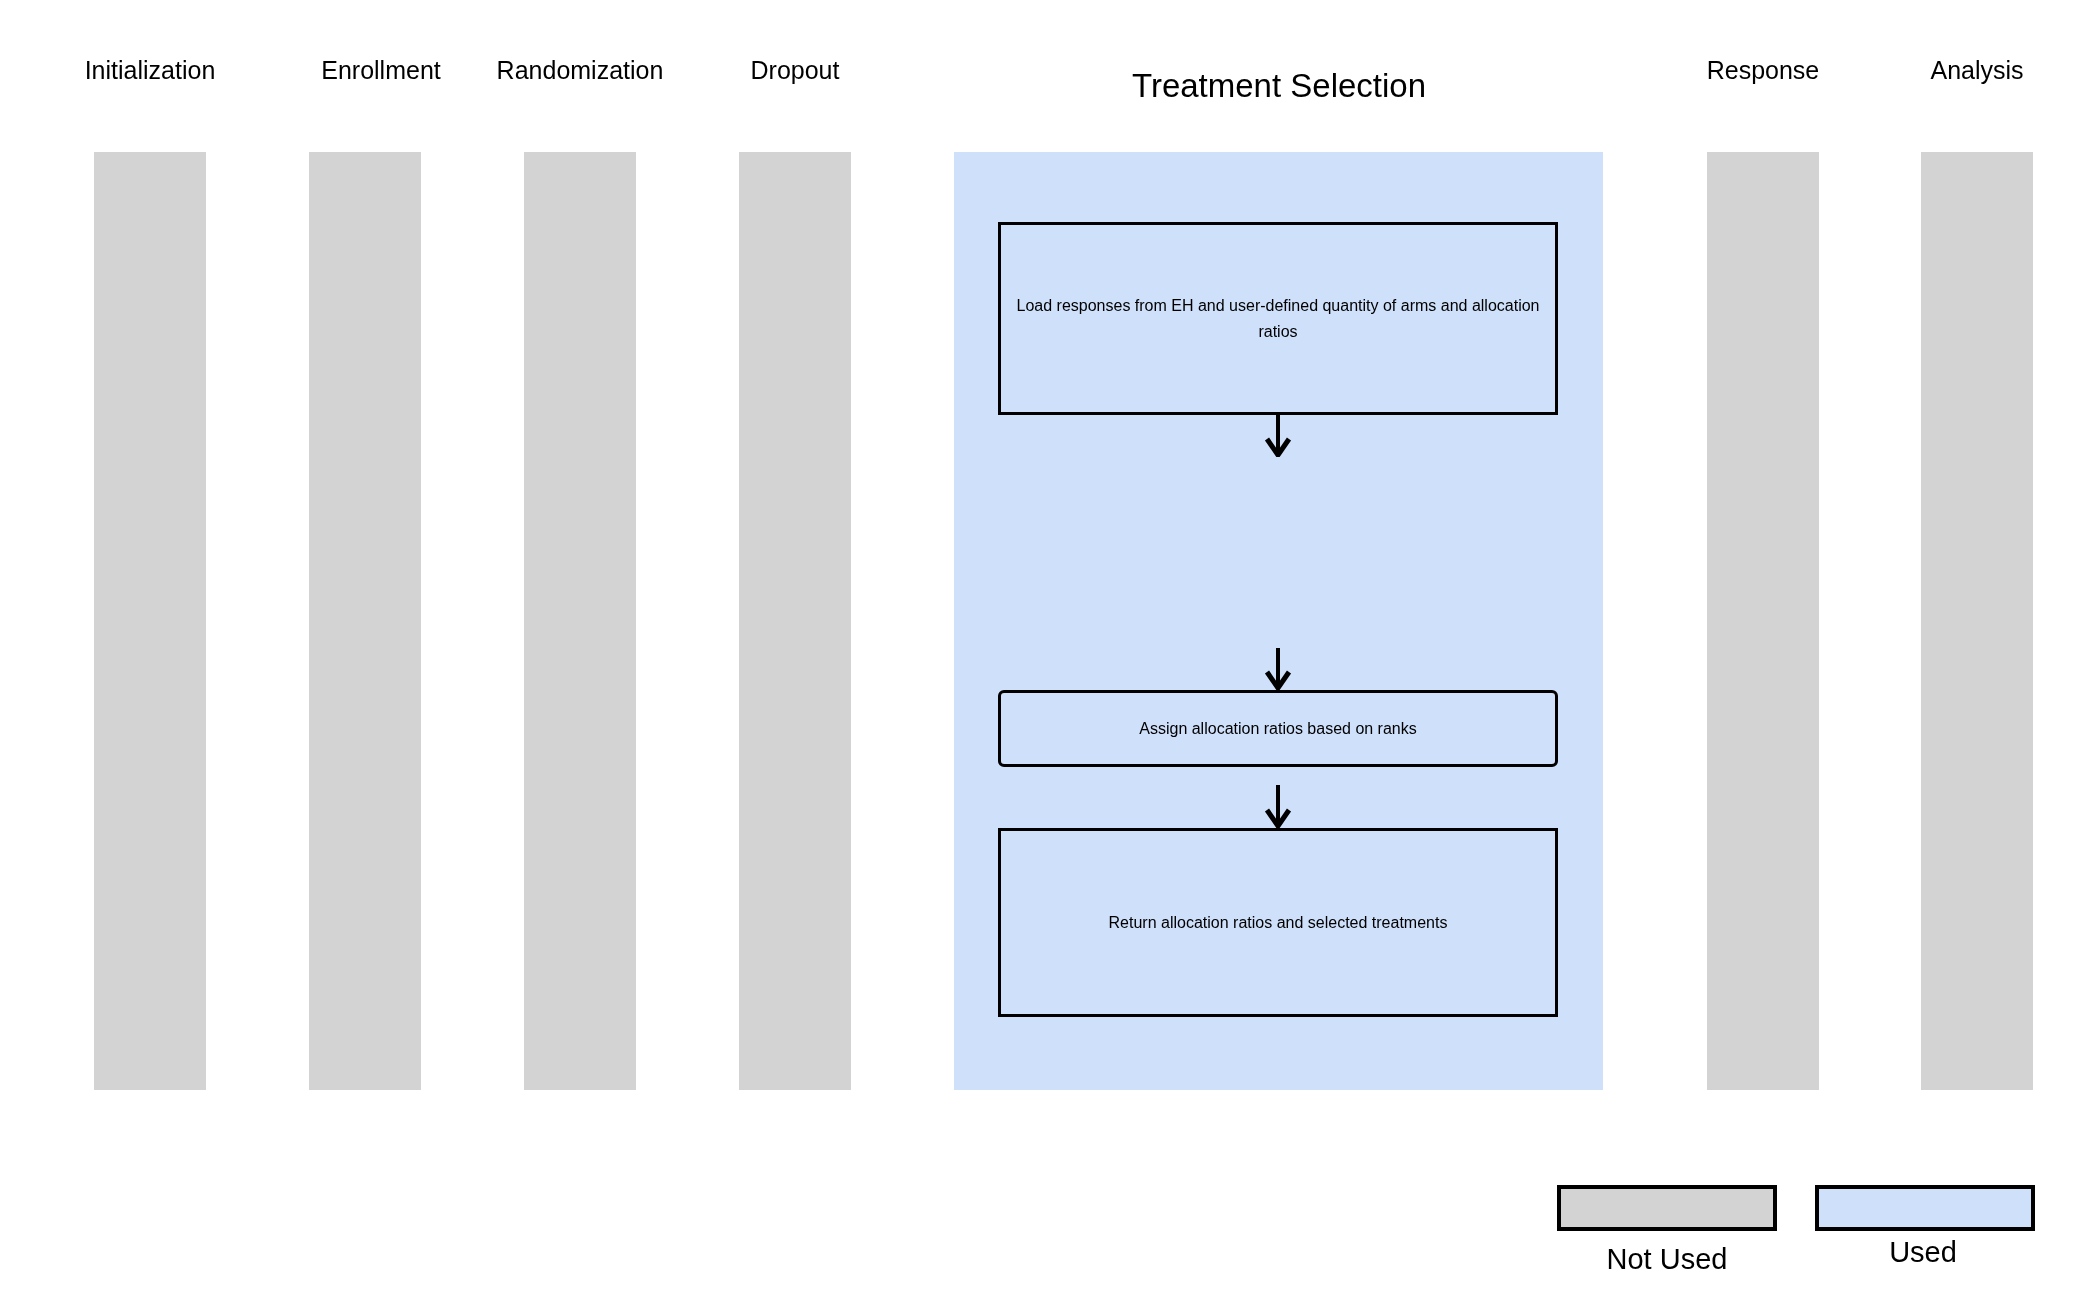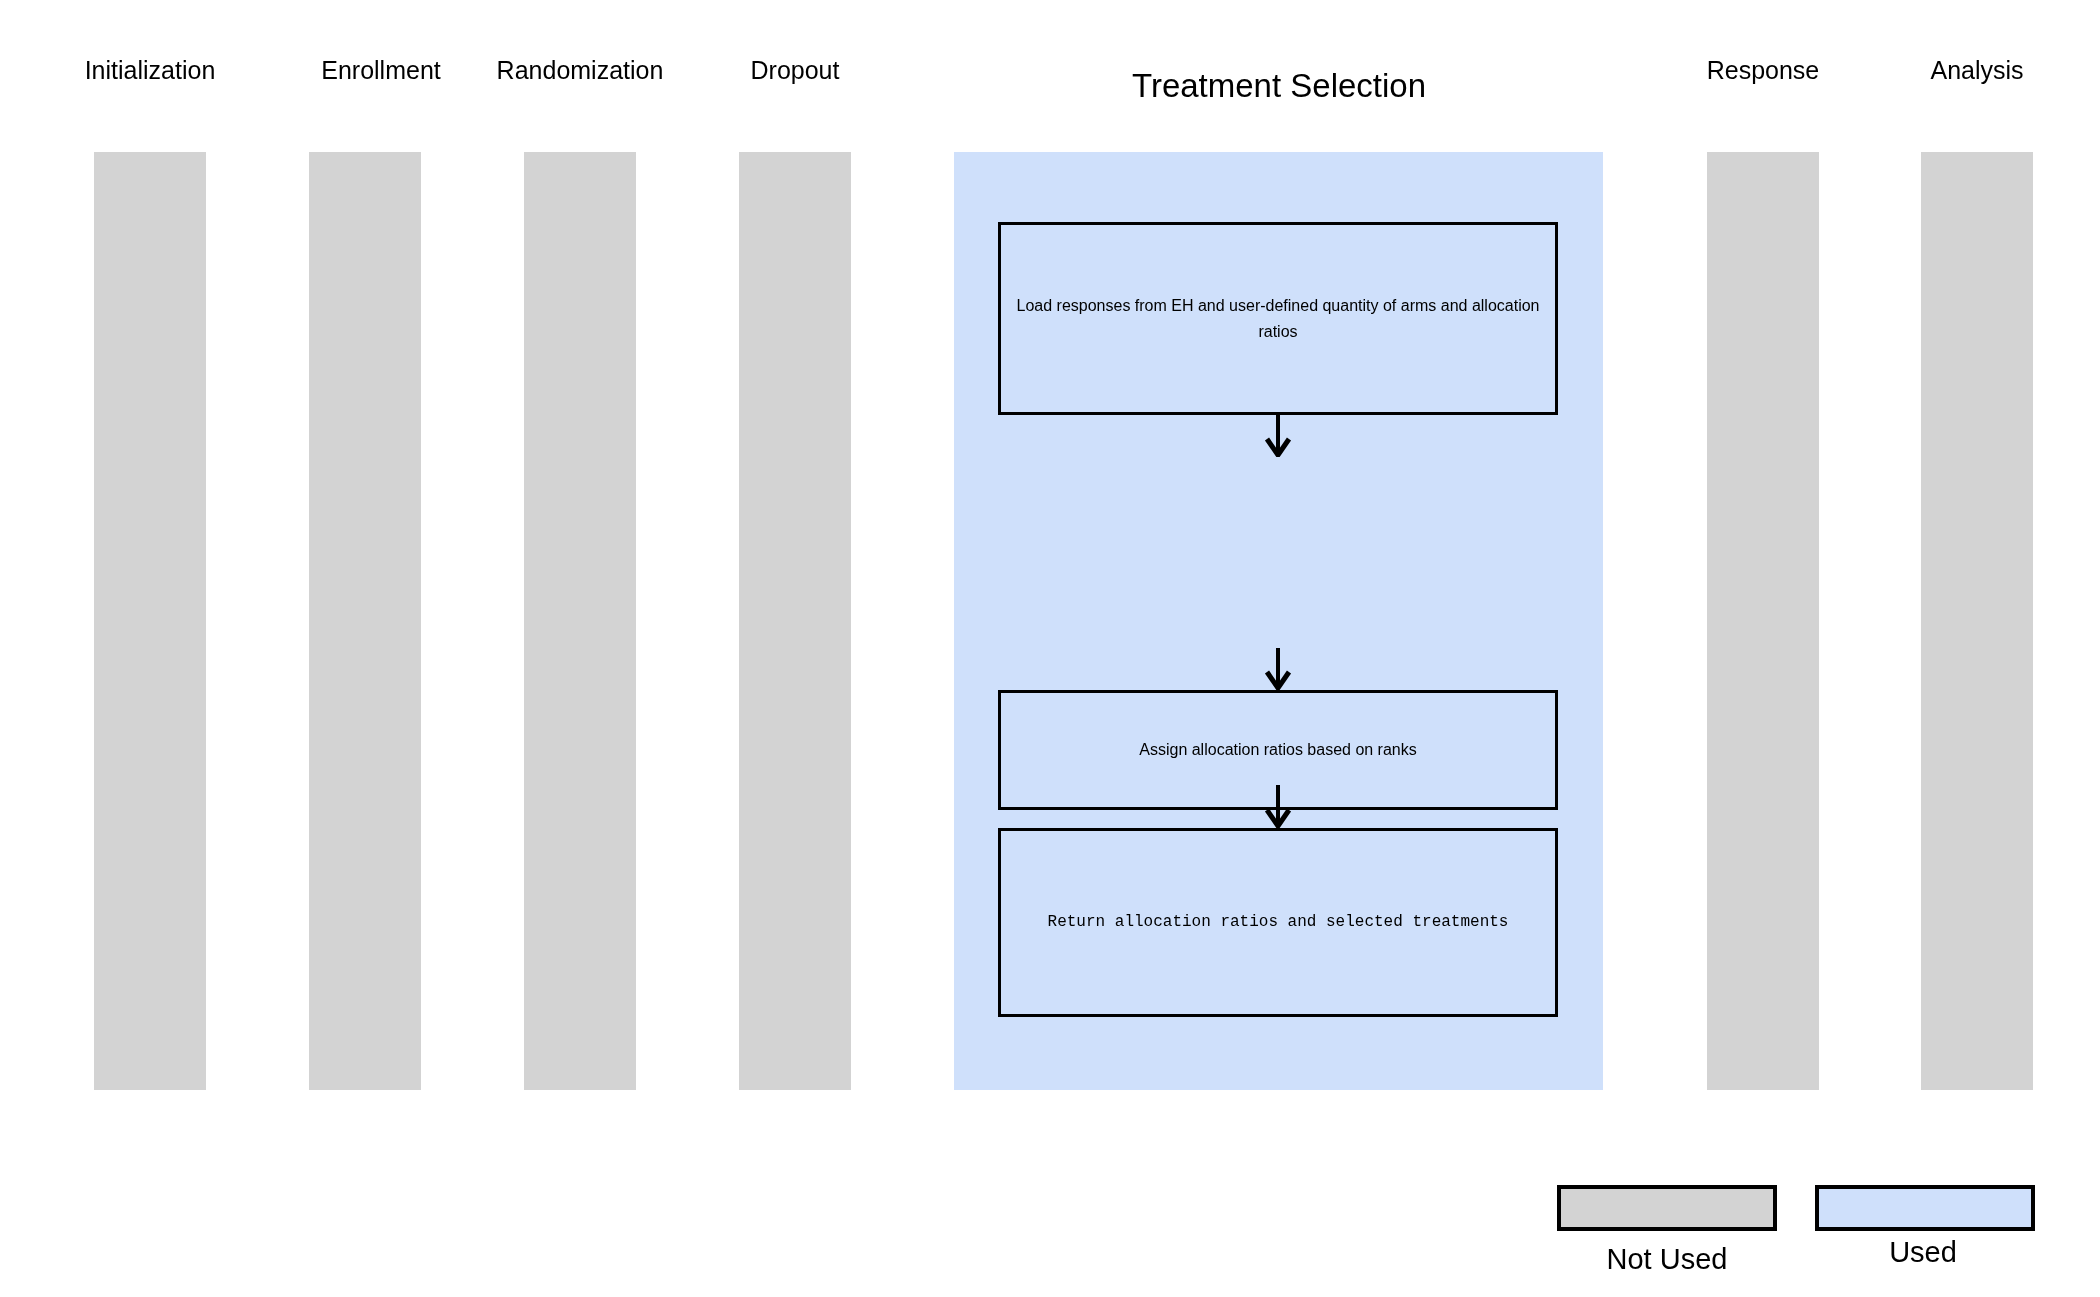--- a/index.html
+++ b/index.html
@@ -104,28 +104,28 @@
       <line x1="15" y1="0" x2="15" y2="40" stroke="#000" stroke-width="4"></line>
       <polyline points="4,24 15,40 26,24" fill="none" stroke="#000" stroke-width="5"></polyline>
     </svg>
 
 
     <svg class="arrow" style="top:496px;" width="30" height="42" viewBox="0 0 30 42">
       <line x1="15" y1="0" x2="15" y2="40" stroke="#000" stroke-width="4"></line>
       <polyline points="4,24 15,40 26,24" fill="none" stroke="#000" stroke-width="5"></polyline>
     </svg>
 
-    <div class="flow-box" style="top:538px;height:120px;">Assign allocation ratios based on ranks</div>
+    <div class="flow-box" style="top:538px;height:77px;border-radius:6px;">Assign allocation ratios based on ranks</div>
 
     <svg class="arrow" style="top:633px;" width="30" height="43" viewBox="0 0 30 43">
       <line x1="15" y1="0" x2="15" y2="41" stroke="#000" stroke-width="4"></line>
       <polyline points="4,25 15,41 26,25" fill="none" stroke="#000" stroke-width="5"></polyline>
     </svg>
 
-    <div class="flow-box" style="top:676px;height:189px;font-family:Liberation Mono, monospace;">Return allocation ratios and selected treatments</div>
+    <div class="flow-box" style="top:676px;height:189px;">Return allocation ratios and selected treatments</div>
   </div>
 
   <div class="legend">
     <div class="swatch gray" style="left:1557px;top:1185px;"></div>
     <div class="swatch blue" style="left:1815px;top:1185px;"></div>
     <div class="lg-label" style="left:1557px;top:1243px;">Not Used</div>
     <div class="lg-label" style="left:1813px;top:1236px;">Used</div>
   </div>
 
 </div>

